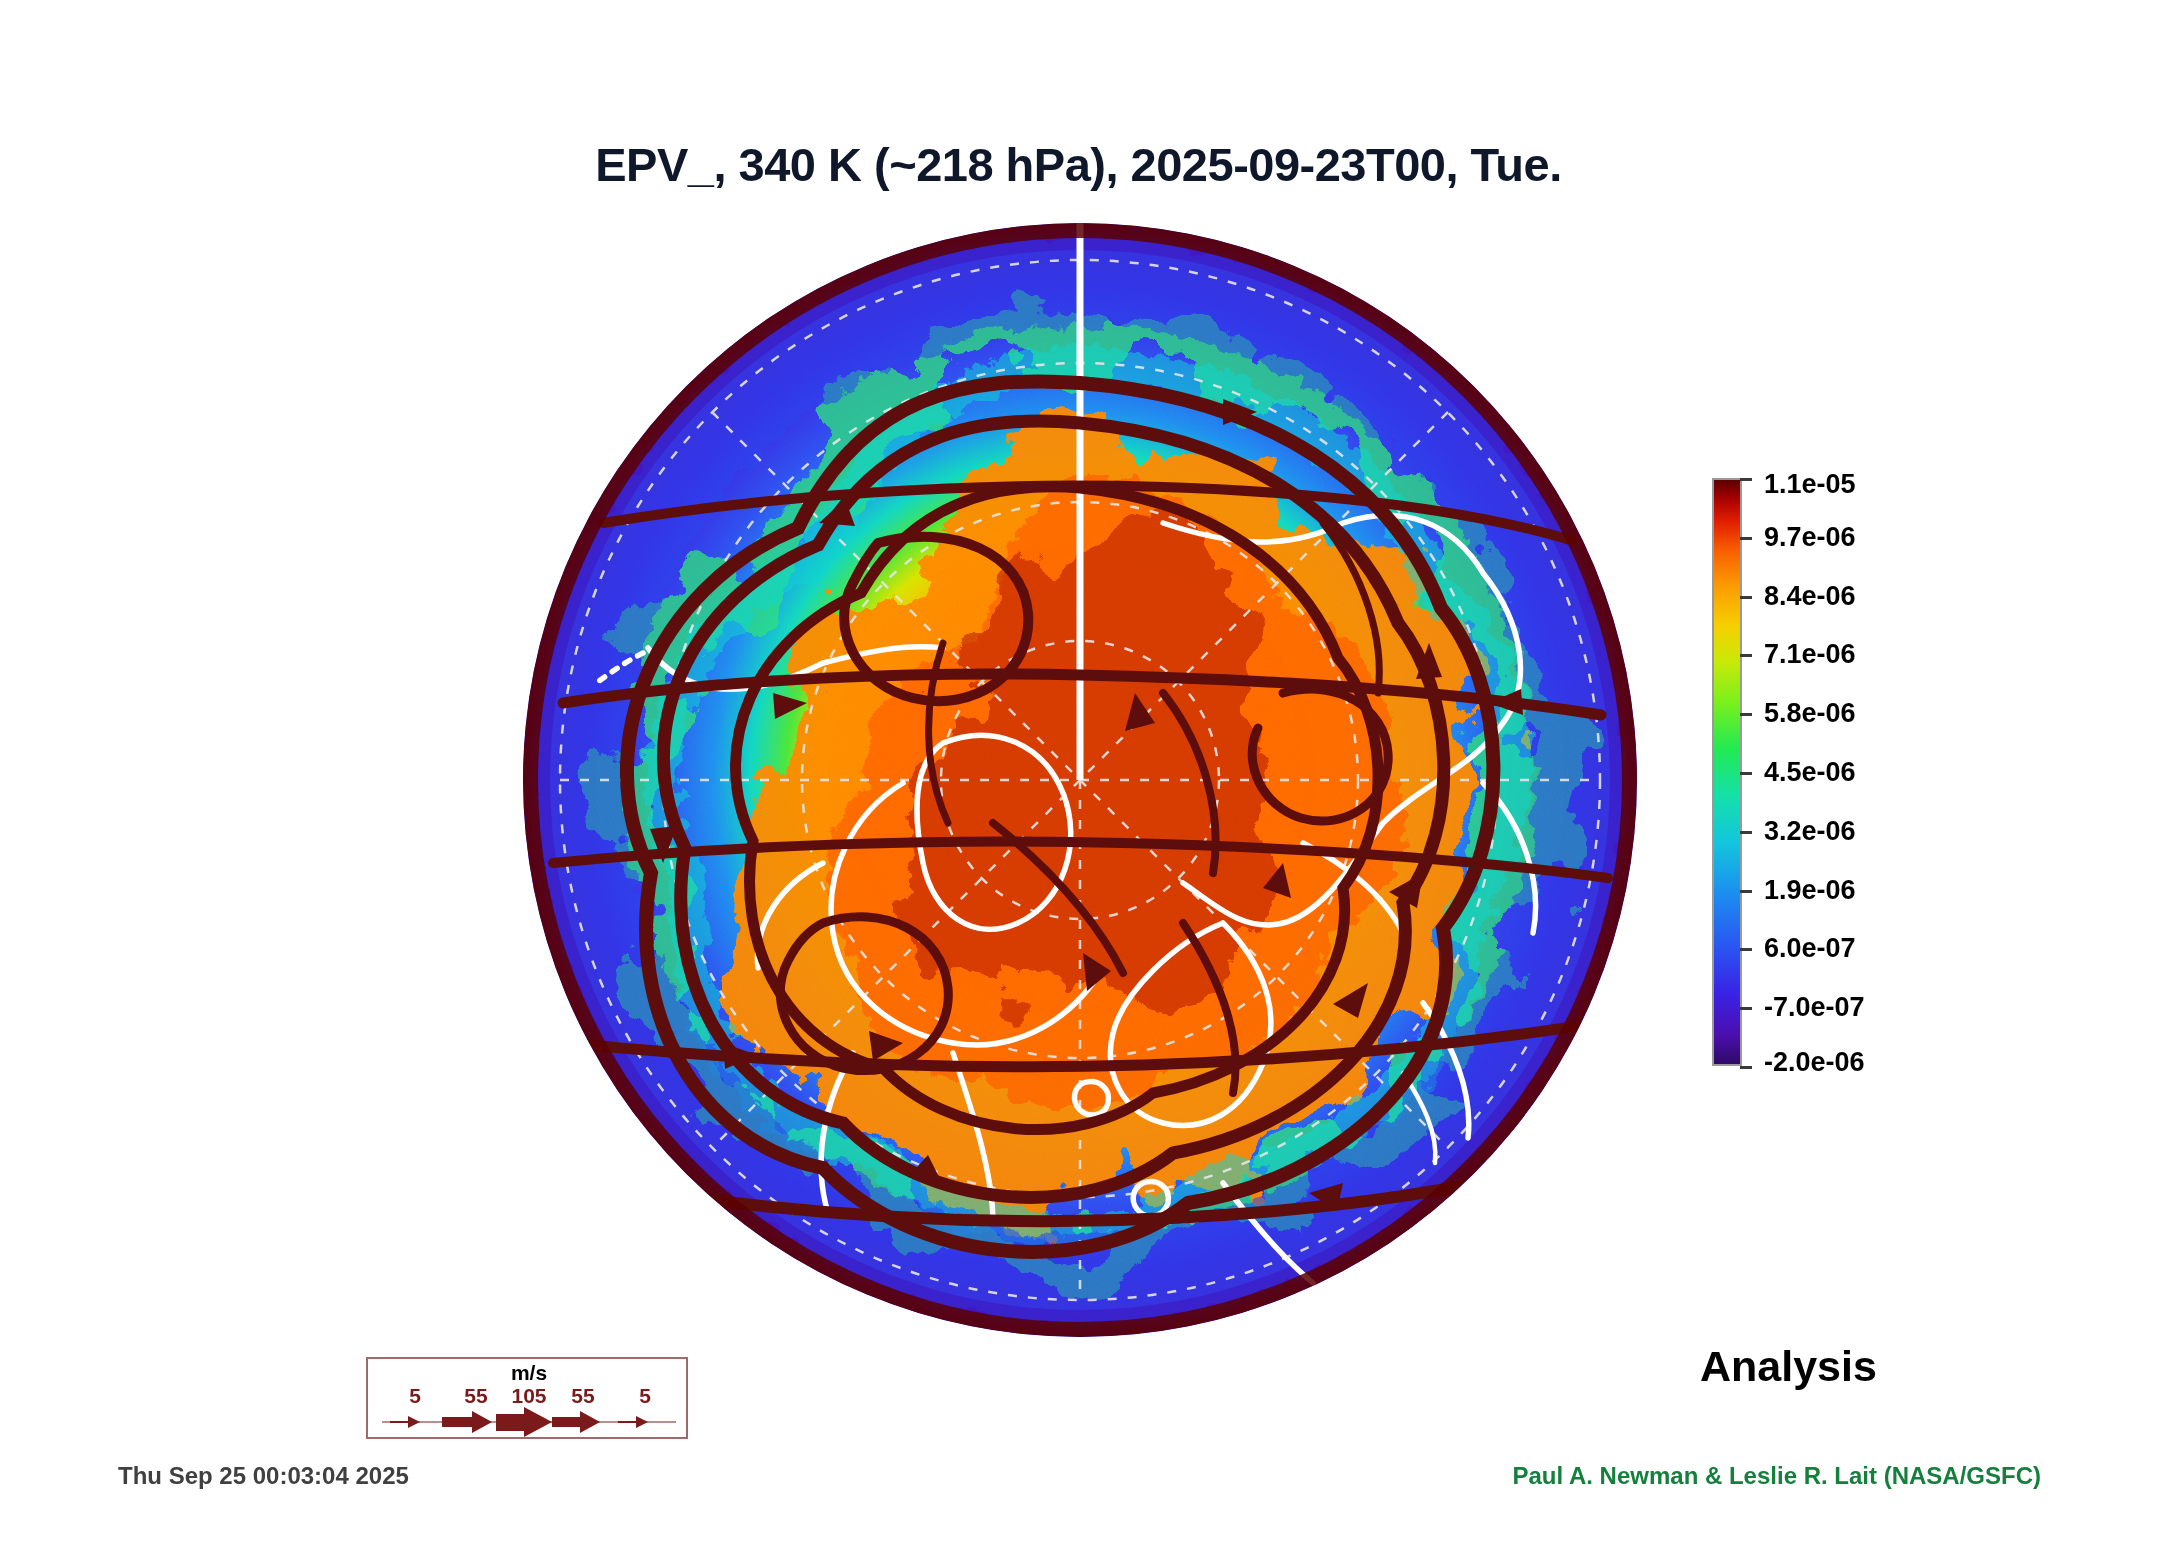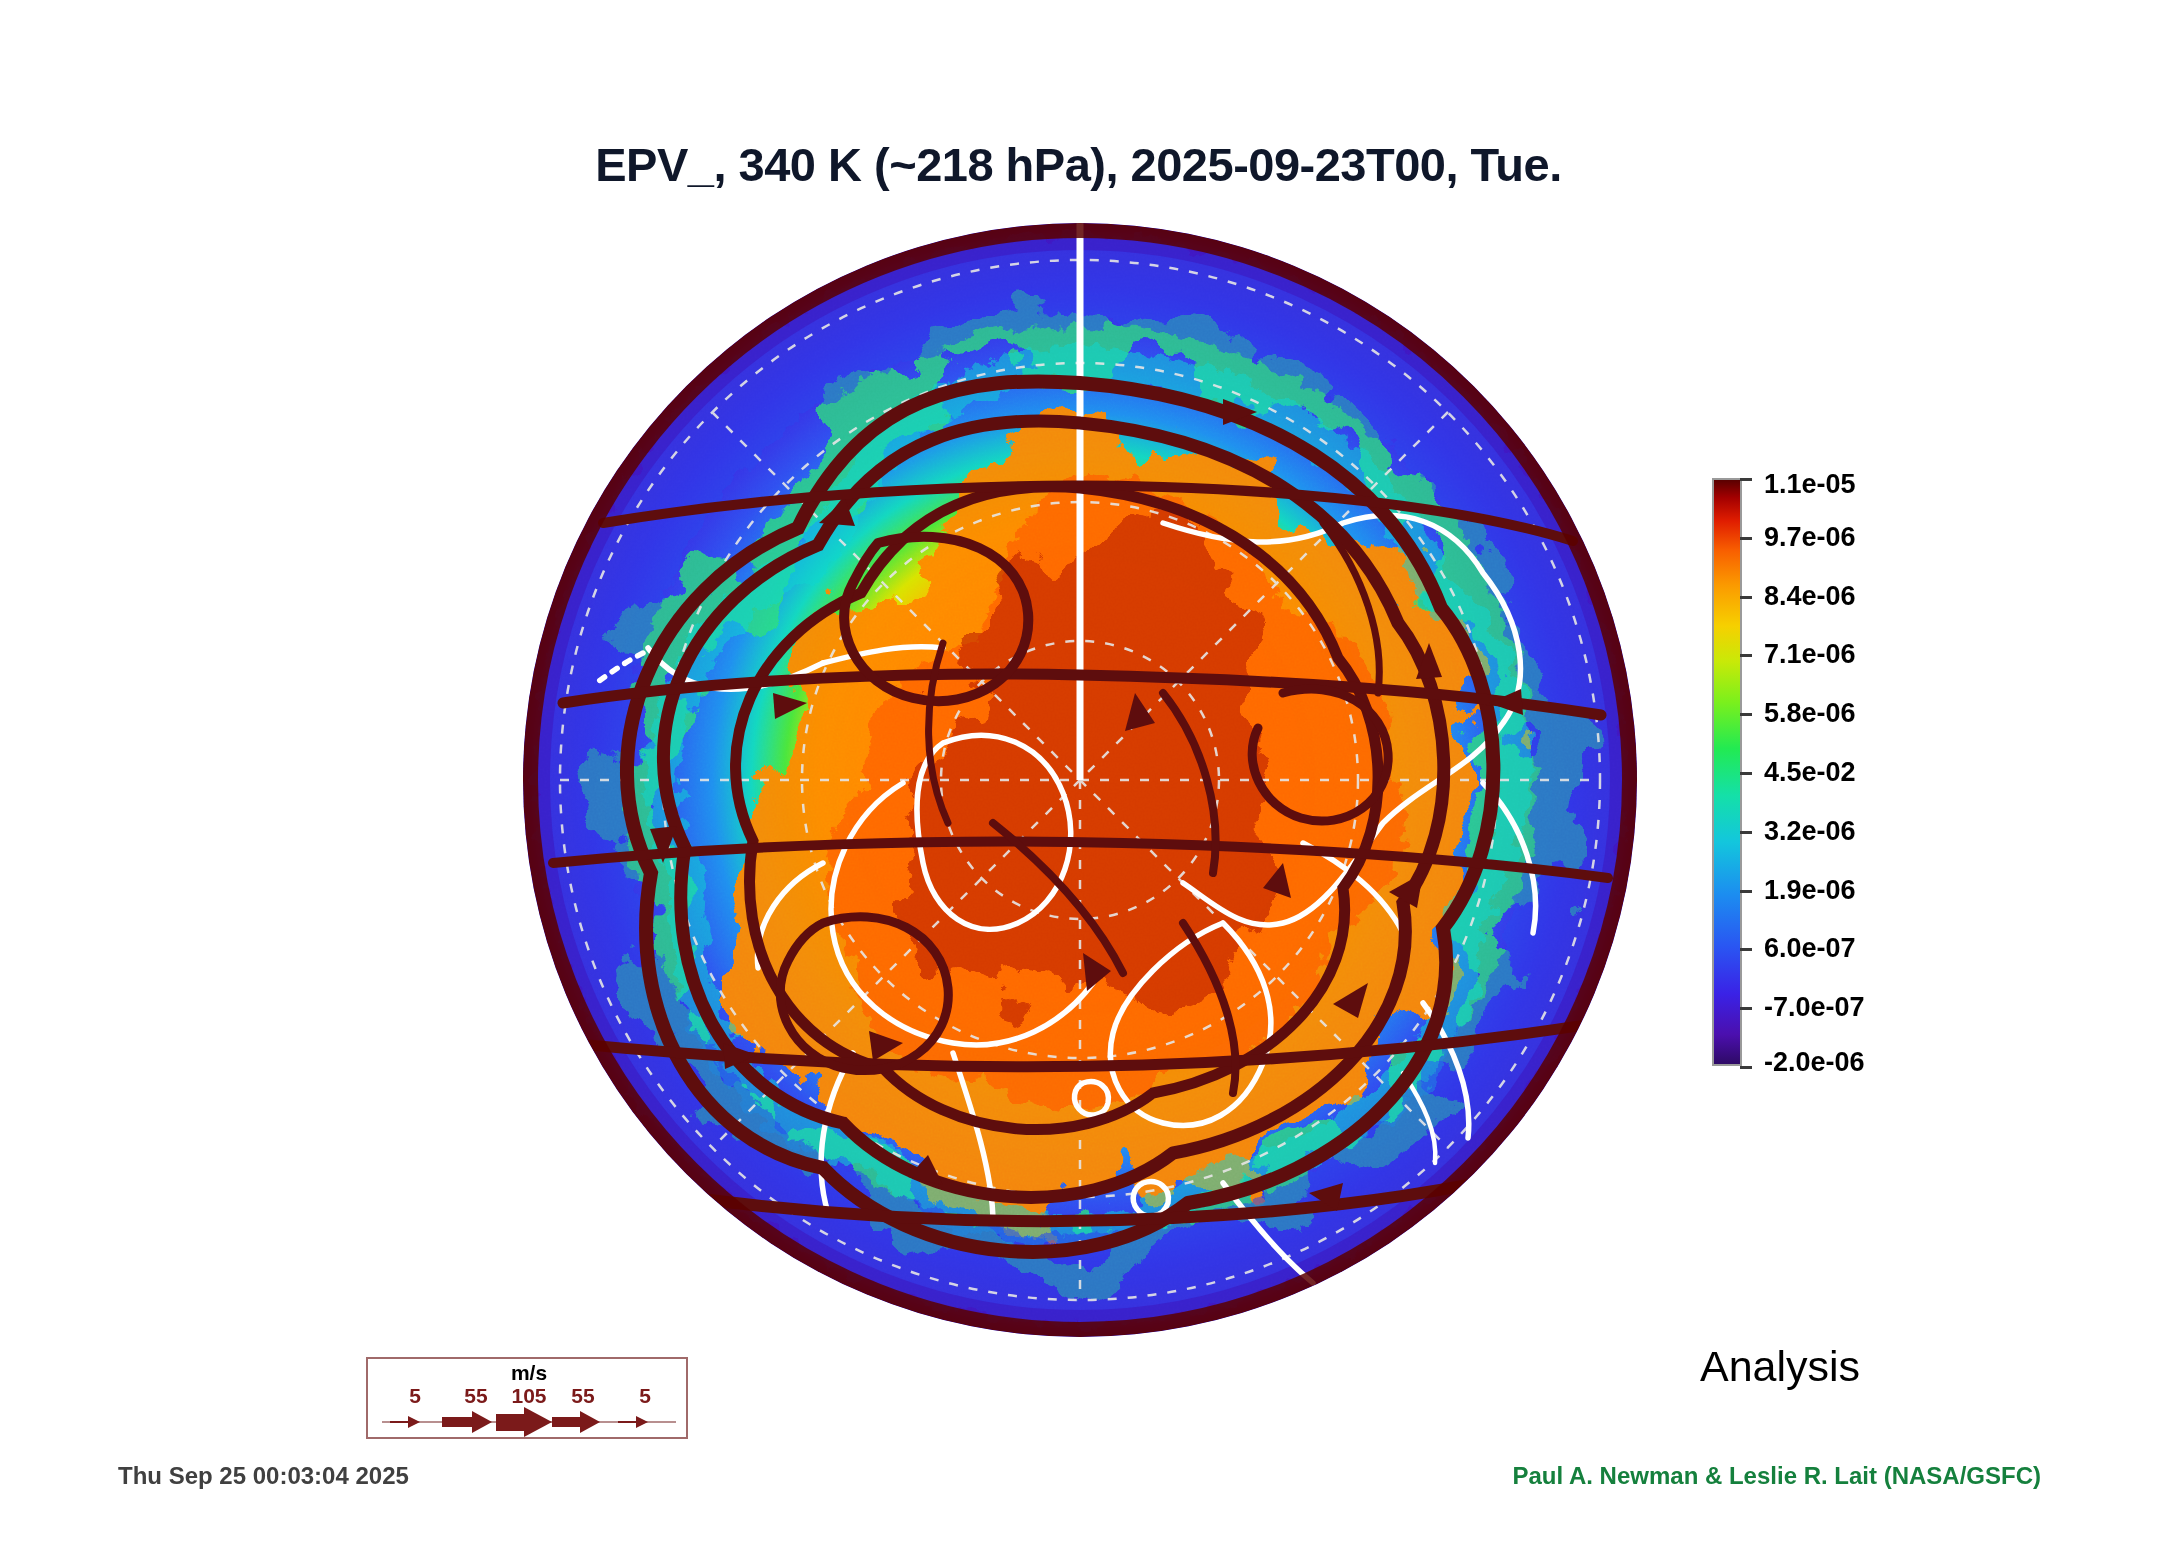--- a/index.html
+++ b/index.html
@@ -134,21 +134,21 @@
     width: 322px;
     height: 30px;
   }
 
   
   #analysis-label {
     position: absolute;
     left: 1700px;
     top: 1342px;
     font-size: 43px;
-    font-weight: normal;
+    font-weight: bold;
     color: #000000;
   }
   #timestamp {
     position: absolute;
     left: 118px;
     top: 1462px;
     font-size: 24px;
     font-weight: bold;
     color: #404040;
     white-space: nowrap;
@@ -395,21 +395,21 @@
   <div class="cb-tick" style="top:117.6px"></div>
   <div class="cb-label" style="top:117.6px">8.4e-06</div>
 
   <div class="cb-tick" style="top:176.4px"></div>
   <div class="cb-label" style="top:176.4px">7.1e-06</div>
 
   <div class="cb-tick" style="top:235.2px"></div>
   <div class="cb-label" style="top:235.2px">5.8e-06</div>
 
   <div class="cb-tick" style="top:294px"></div>
-  <div class="cb-label" style="top:294px">4.5e-02</div>
+  <div class="cb-label" style="top:294px">4.5e-06</div>
 
   <div class="cb-tick" style="top:352.8px"></div>
   <div class="cb-label" style="top:352.8px">3.2e-06</div>
 
   <div class="cb-tick" style="top:411.6px"></div>
   <div class="cb-label" style="top:411.6px">1.9e-06</div>
 
   <div class="cb-tick" style="top:470.4px"></div>
   <div class="cb-label" style="top:470.4px">6.0e-07</div>
 

